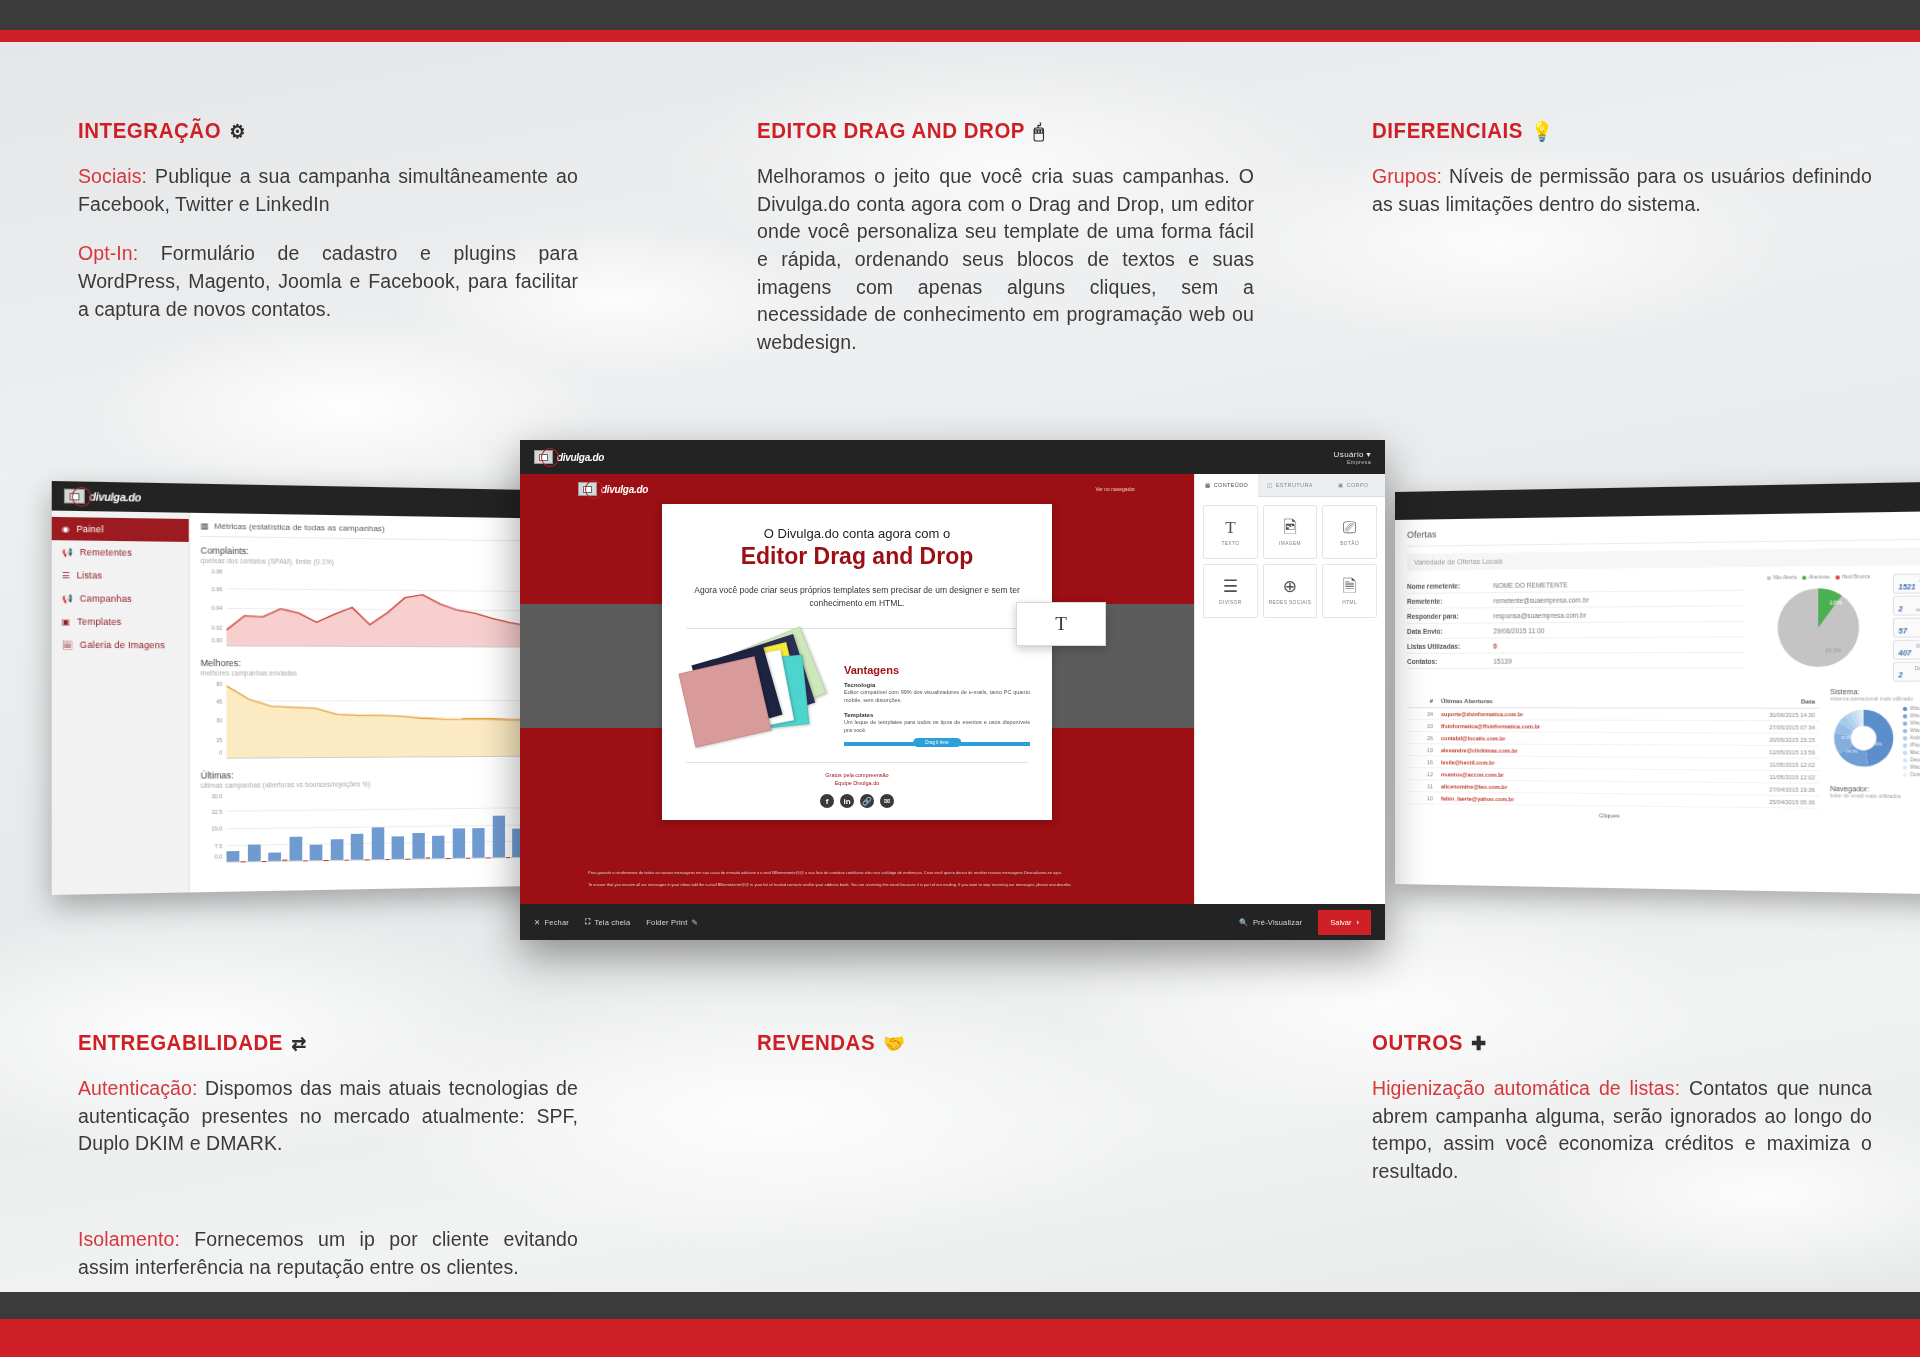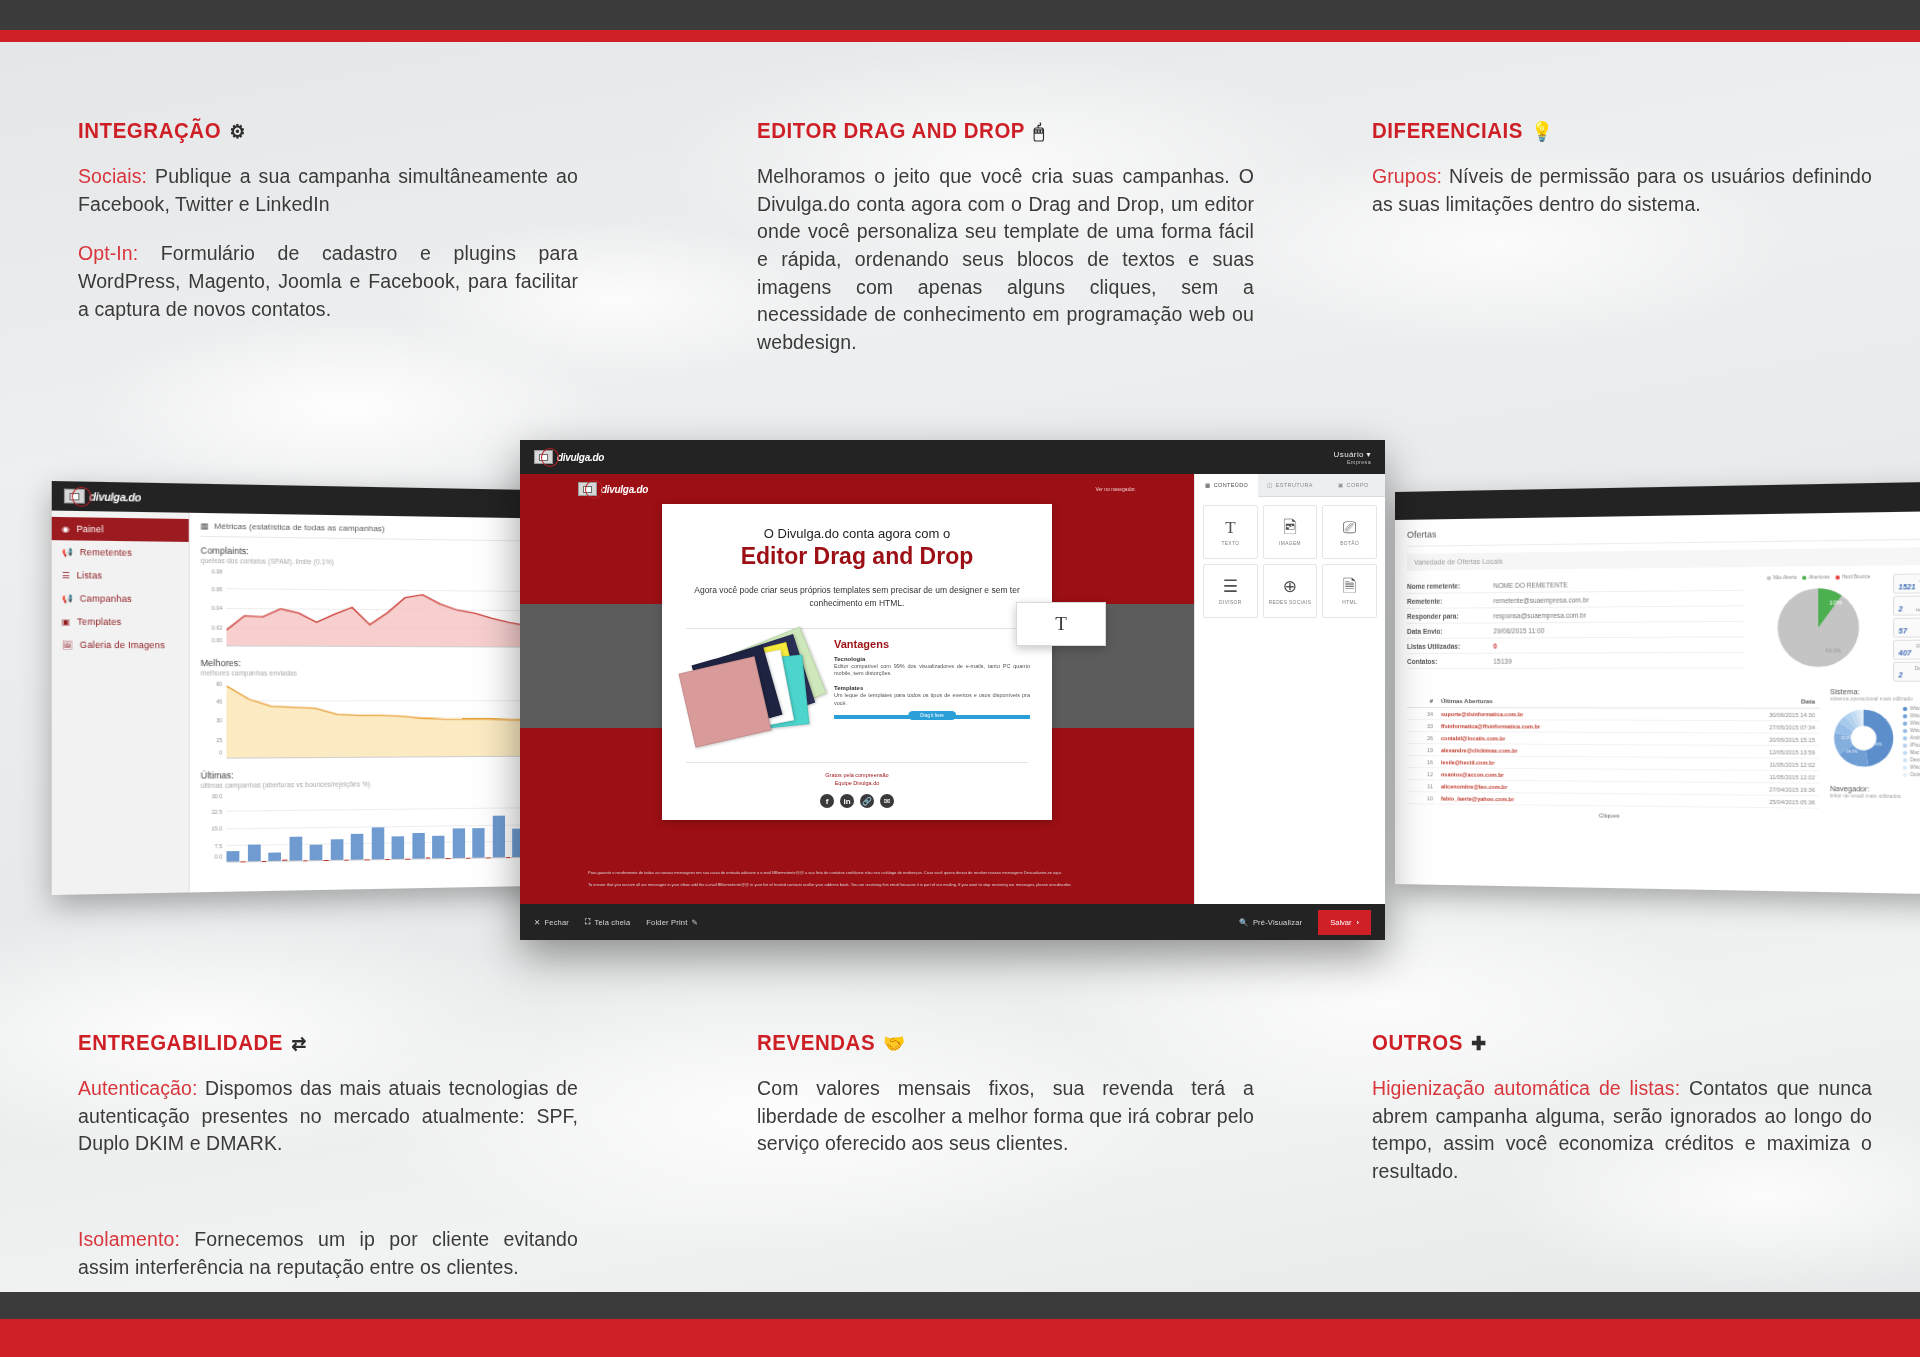--- a/index.html
+++ b/index.html
@@ -132,21 +132,21 @@
   #mail{
     position:absolute;left:50%;transform:translateX(-50%);top:30px;width:390px;background:#fff;
     box-shadow:0 2px 8px rgba(0,0,0,.25);
   }
   .mh-link{font-size:5px;color:#f0c9ca;}
   .mail-inner{padding:22px 24px 8px;text-align:center;}
   .m-l1{font-size:13px;color:#232323;margin:0 0 2px;}
   .m-l2{font-size:23px;color:#9c0f14;font-weight:bold;margin:0 0 14px;}
   .m-l3{font-size:8.5px;color:#333;line-height:1.5;margin:0;}
   .m-div{height:1px;background:#e2e2e2;margin:10px 24px 0;}
-  .m-mid{display:flex;padding:9px 22px 4px;align-items:flex-start;}
+  .m-mid{display:flex;gap:10px;padding:9px 22px 4px;align-items:flex-end;}
   .cards{width:150px;height:108px;position:relative;}
   .cards i{position:absolute;display:block;border:1px solid rgba(0,0,0,.08);box-shadow:1px 1px 3px rgba(0,0,0,.22);}
   .m-right{flex:1;text-align:left;}
   .m-vant{font-size:11px;color:#9c0f14;font-weight:bold;margin:0 0 6px;}
   .m-h{font-size:6px;color:#333;font-weight:bold;margin:0 0 1px;}
   .m-b{font-size:5.5px;color:#555;line-height:1.45;margin:0 0 7px;text-align:justify;}
   .dragbar{height:4px;background:#2b9fd8;position:relative;margin-top:3px;}
   .dragpill{
     position:absolute;left:50%;transform:translateX(-50%);top:-4px;background:#2b9fd8;color:#fff;
     font-size:4.5px;border-radius:7px;padding:2px 12px;white-space:nowrap;
@@ -219,21 +219,20 @@
   </div>
   <p class="feat-p"><span class="hl">Autenticação:</span> <span>Dispomos das mais atuais  tecnologias de autenticação presentes no mercado atualmente: SPF, Duplo DKIM e DMARK.</span></p>
   <p class="feat-p" style="margin-top:68px;"><span class="hl">Isolamento:</span> <span>Fornecemos um ip por cliente  evitando assim  interferência na reputação entre os clientes.</span></p>
 </div>
 
 <div class="feature" style="left:757px;top:1030px;width:497px;">
   <div class="feat-title">
     <span>REVENDAS</span>
     <span class="ticon">🤝</span>
   </div>
-  <p class="feat-p"><span>Com valores mensais fixos, sua revenda terá a liberdade de escolher a melhor forma que irá cobrar pelo serviço oferecido aos seus clientes.</span></p>
 </div>
 
 <div class="feature" style="left:1372px;top:1030px;width:500px;">
   <div class="feat-title">
     <span>OUTROS</span>
     <span class="ticon">✚</span>
   </div>
   <p class="feat-p" style="margin-bottom:0;"><span class="hl">Higienização automática de listas:</span> <span>Contatos que nunca abrem campanha alguma, serão ignorados ao longo do tempo, assim  você economiza créditos e maximiza o resultado.</span></p>
 </div>
 

